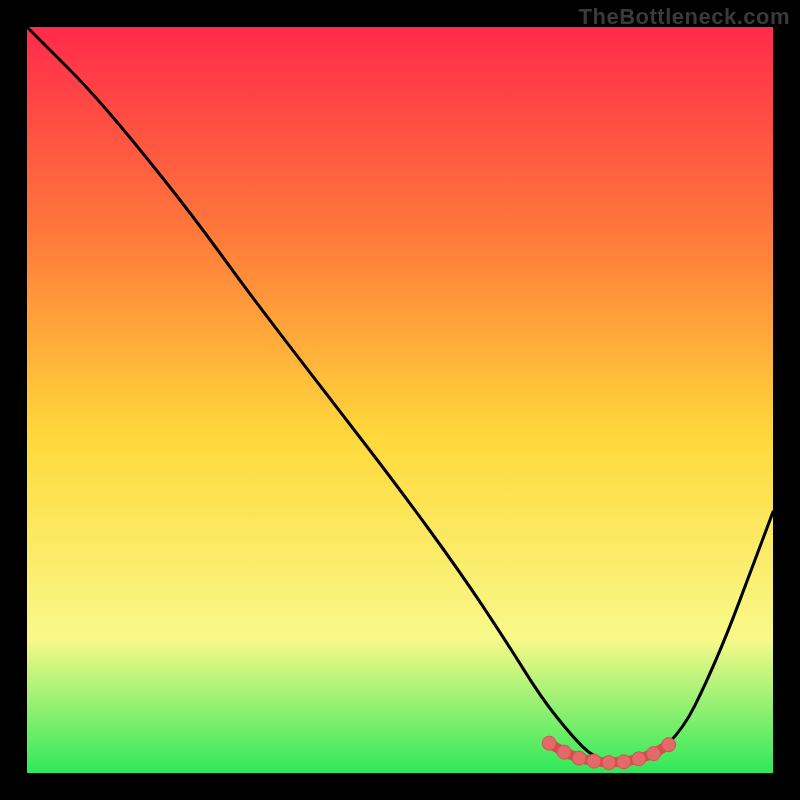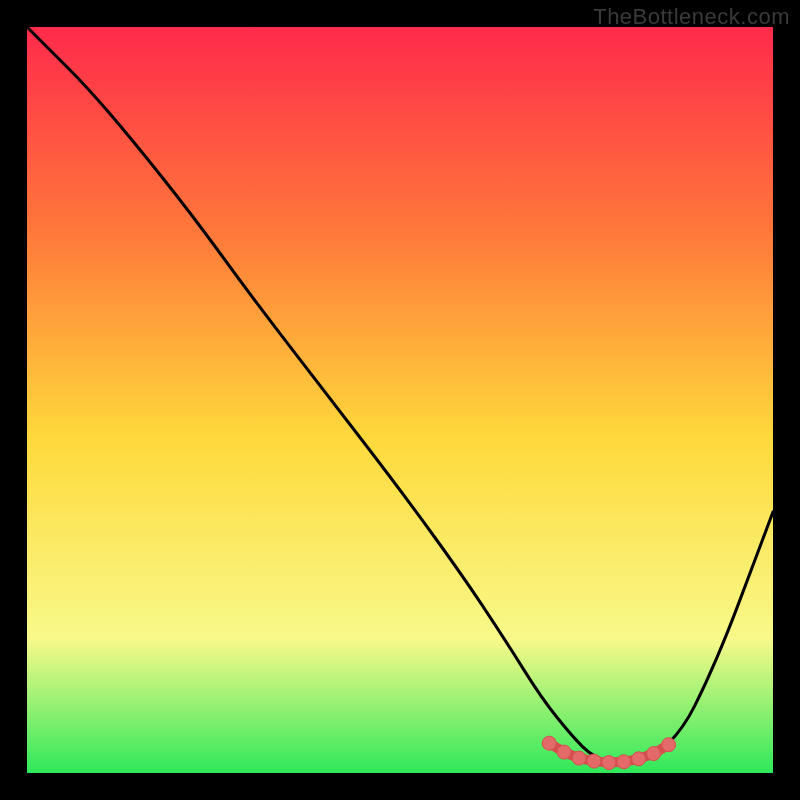--- a/index.html
+++ b/index.html
@@ -16,21 +16,21 @@
     width: 800px;
     height: 800px;
     background: #000;
   }
   .watermark {
     position: absolute;
     top: 4px;
     right: 10px;
     color: #3a3a3a;
     font-size: 22px;
-    font-weight: normal;
+    font-weight: bold;
     letter-spacing: 0.5px;
     user-select: none;
   }
   .plot {
     position: absolute;
     left: 27px;
     top: 27px;
     width: 746px;
     height: 746px;
   }

